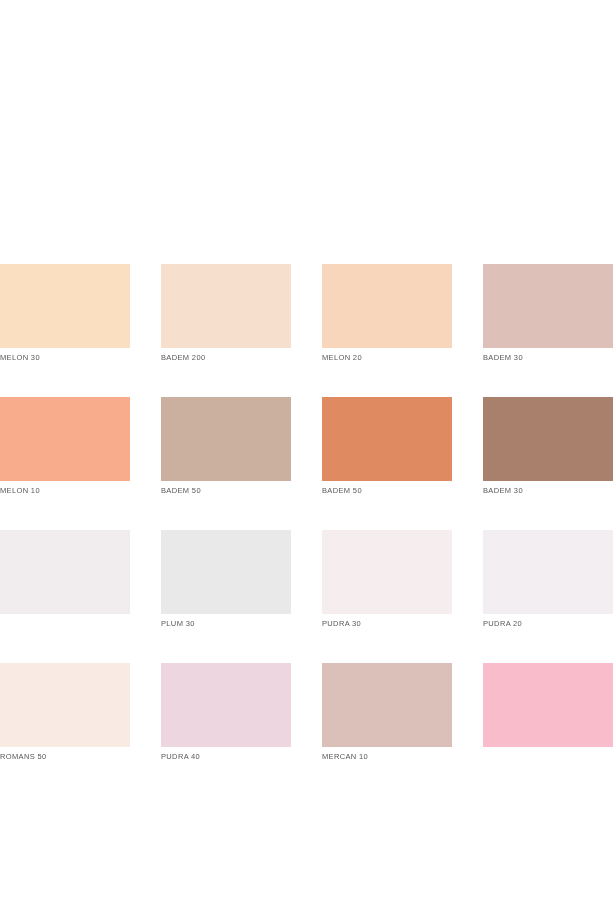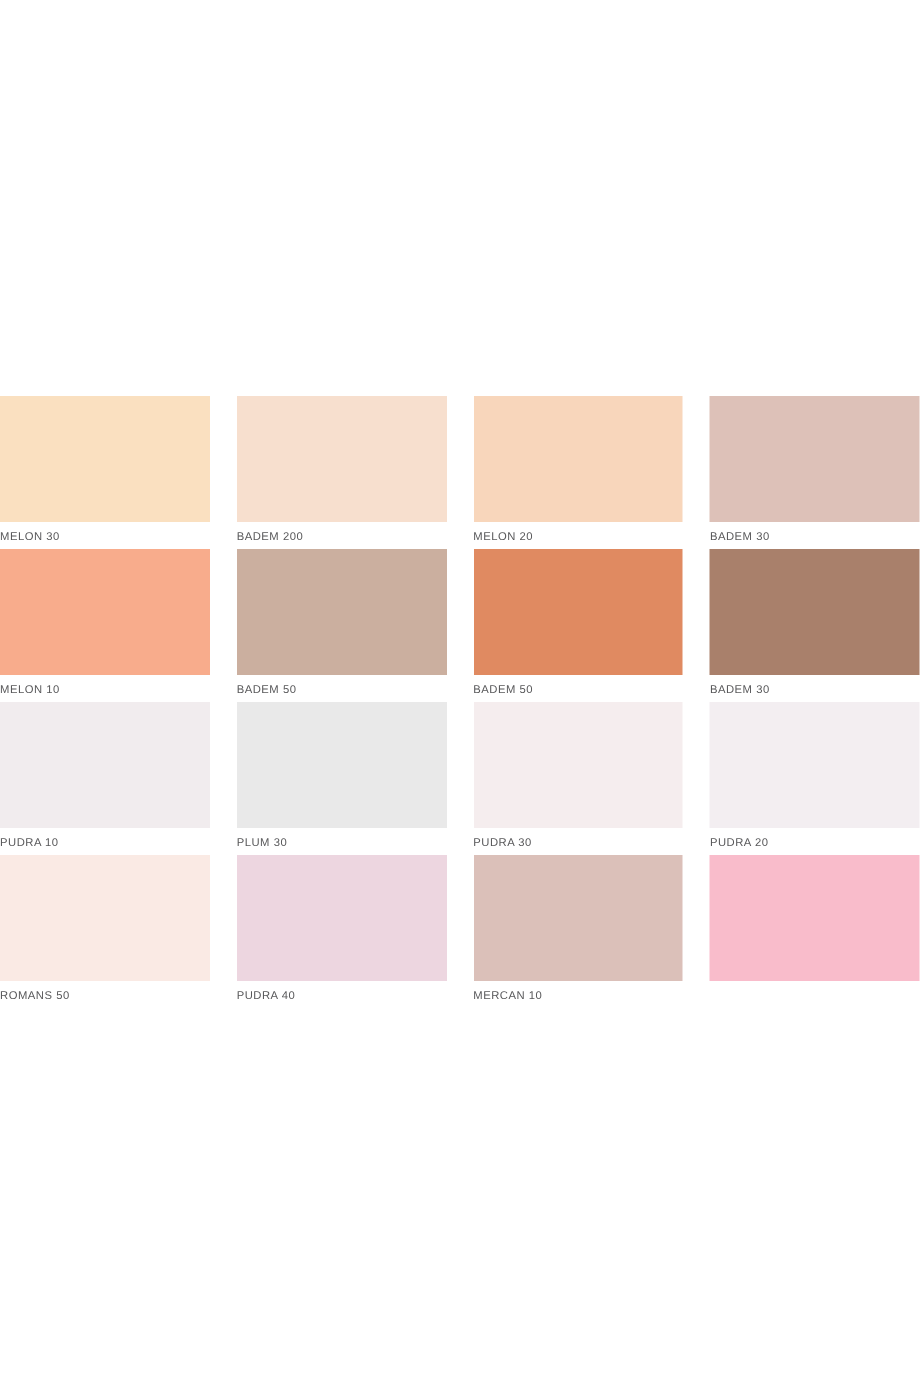--- a/index.html
+++ b/index.html
@@ -27,20 +27,21 @@
 
   #swatch-grid {
     position: absolute;
     left: 0;
     top: 264px;
     width: 613px;
     display: grid;
     grid-template-columns: repeat(4, 1fr);
     column-gap: 18px;
     row-gap: 0px;
+    gap: 31px;
   }
 
   .swatch-cell {
     display: flex;
     flex-direction: column;
     width: 100%;
   }
 
   .swatch-chip {
     width: 100%;
@@ -94,21 +95,20 @@
       <div class="swatch-cell">
         <div class="swatch-chip" style="background: rgb(224, 138, 97);"></div>
         <div class="swatch-label">BADEM 50</div>
       </div>
       <div class="swatch-cell">
         <div class="swatch-chip" style="background: rgb(169, 128, 107);"></div>
         <div class="swatch-label">BADEM 30</div>
       </div>
       <div class="swatch-cell">
         <div class="swatch-chip" style="background: rgb(241, 236, 238);"></div>
-        <div class="swatch-label">PUDRA 10</div>
       </div>
       <div class="swatch-cell">
         <div class="swatch-chip" style="background: rgb(233, 233, 233);"></div>
         <div class="swatch-label">PLUM 30</div>
       </div>
       <div class="swatch-cell">
         <div class="swatch-chip" style="background: rgb(245, 237, 238);"></div>
         <div class="swatch-label">PUDRA 30</div>
       </div>
       <div class="swatch-cell">

